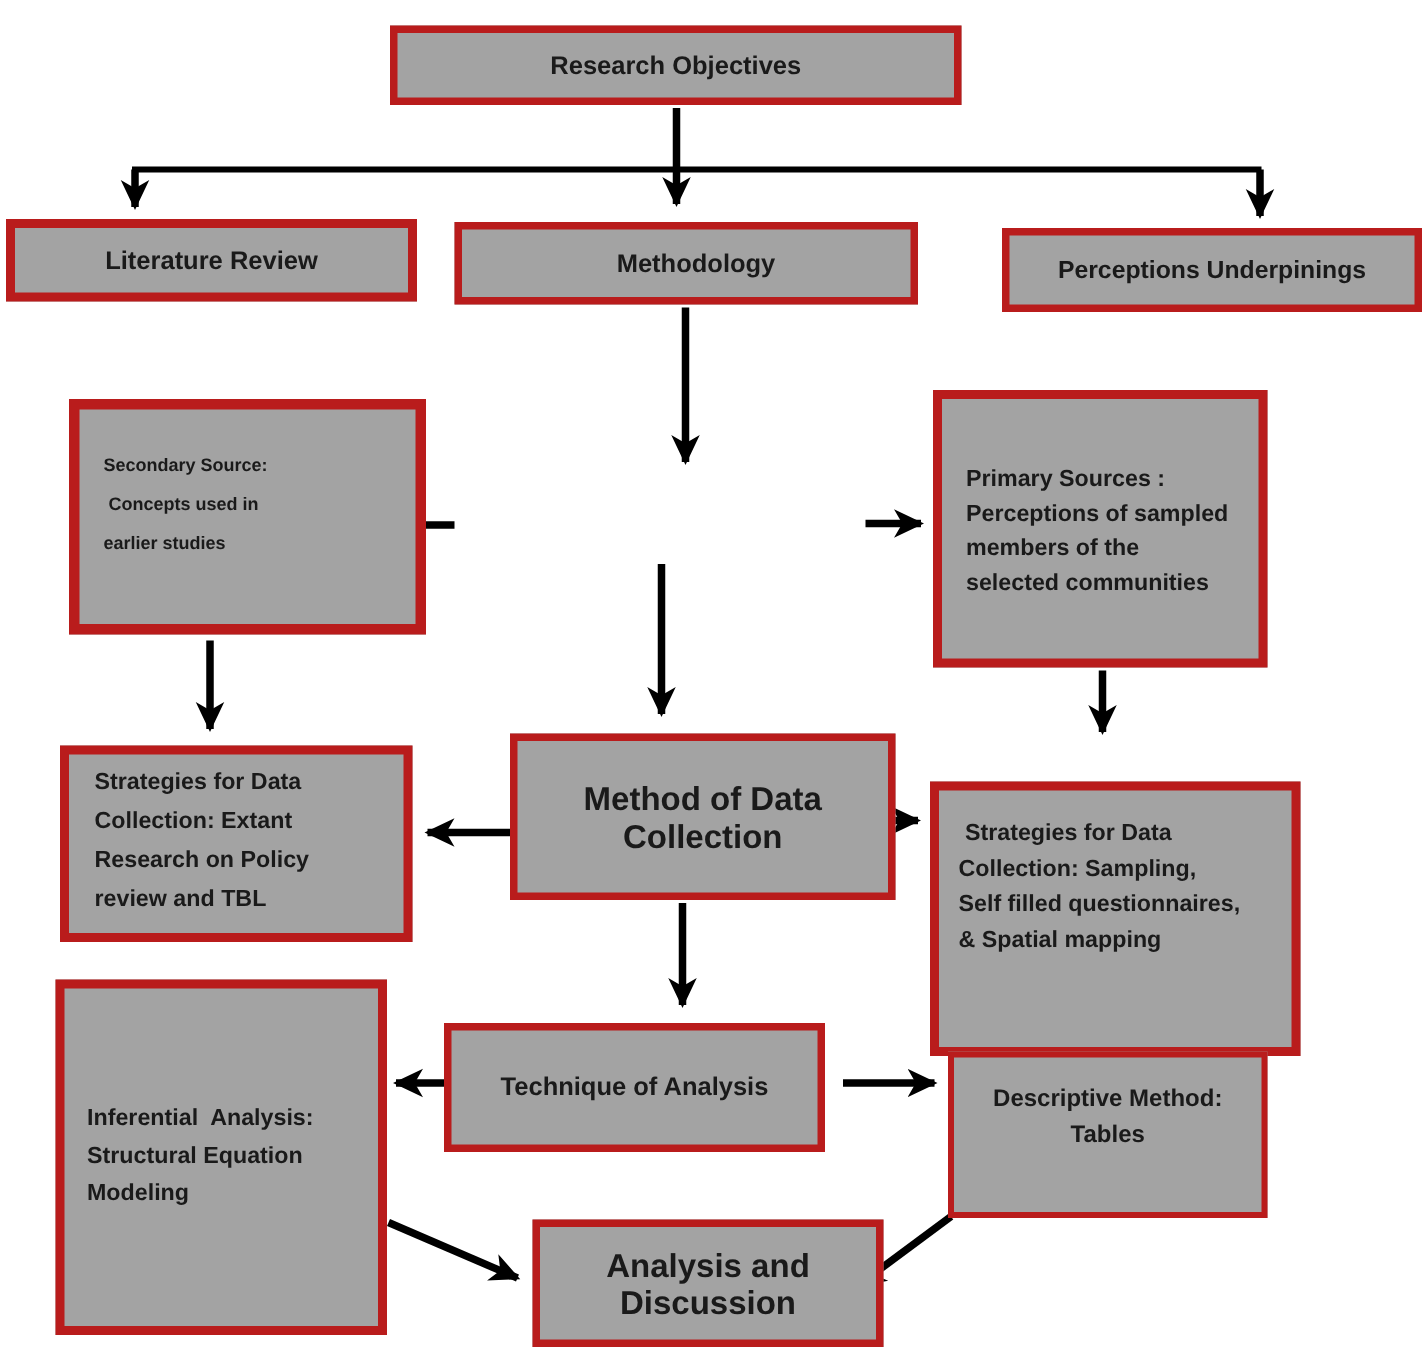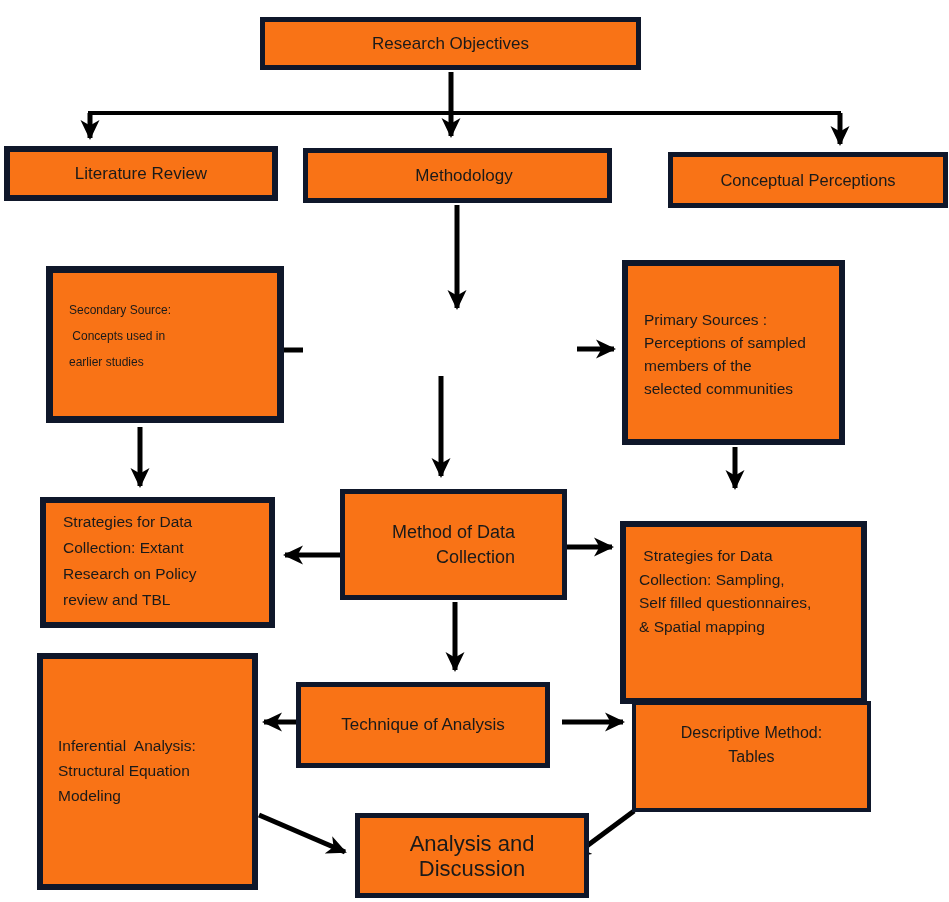--- a/index.html
+++ b/index.html
@@ -17,47 +17,47 @@
   }
   .arrow-layer {
     position: absolute;
     left: 0; top: 0;
     width: 949px;
     height: 902px;
   }
   .node {
     position: absolute;
     box-sizing: border-box;
-    border: 5px solid #0f172a;
-    background: #f97316;
+    border: 5px solid #b91c1c;
+    background: #a3a3a3;
     color: #1a1a1a;
-    font-weight: normal;
+    font-weight: bold;
     white-space: pre-wrap;
     z-index: 2;
   }
   .center {
     display: flex;
     align-items: center;
     justify-content: center;
     text-align: center;
   }
   
   #n-research      { left:260px; top:17px;  width:381px; height:53px;  font-size:17px; }
   #n-literature    { left:4px;   top:146px; width:274px; height:55px;  font-size:17px; border-width:6px; }
   #n-methodology   { left:303px; top:148px; width:309px; height:55px;  font-size:17px;padding-left:13px; }
   #n-conceptual    { left:668px; top:152px; width:280px; height:56px;  font-size:16.5px; }
   #n-datasources   { left:303px; top:318px; width:274px; height:57px;  font-size:17px; border-width:6px; }
   #n-secondary     { left:46px;  top:266px; width:238px; height:157px; font-size:12px; line-height:26px; border-width:7px; padding:24px 8px 0 16px; }
   #n-primary       { left:622px; top:260px; width:223px; height:185px; font-size:15.5px; line-height:23px; border-width:6px; padding:42px 4px 0 16px; }
-  #n-method        { left:340px; top:489px; width:227px; height:111px; font-size:18px; line-height:25px;text-align:right; }
+  #n-method        { left:340px; top:489px; width:257px; height:111px; font-size:22px; line-height:25px; }
   #n-strat-left    { left:40px;  top:497px; width:235px; height:131px; font-size:15.5px; line-height:26px; border-width:6px; padding:6px 6px 0 17px; }
   #n-strat-right   { left:620px; top:521px; width:247px; height:183px; font-size:15.5px; line-height:23.5px; border-width:6px; padding:17px 2px 0 13px; }
   #n-technique     { left:296px; top:682px; width:254px; height:86px;  font-size:17px; }
   #n-inferential   { left:37px;  top:653px; width:221px; height:237px; font-size:15.5px; line-height:25px; border-width:6px; padding:74px 6px 0 15px; }
-  #n-descriptive   { left:632px; top:701px; width:239px; height:111px; font-size:16px; line-height:24px; border-width:4px; padding-bottom:24px; }
+  #n-descriptive   { left:632px; top:701px; width:213px; height:111px; font-size:16px; line-height:24px; border-width:4px; padding-bottom:24px; }
   #n-analysis      { left:355px; top:813px; width:234px; height:85px;  font-size:22px; line-height:25px; }
 </style>
 </head>
 <body>
 
 <div class="stage">
 
   <svg class="arrow-layer" width="949" height="902" viewBox="0 0 949 902" xmlns="http://www.w3.org/2000/svg">
     <defs>
       <marker id="ah" markerWidth="4.4" markerHeight="4.2" refX="3.6" refY="2" orient="auto" markerUnits="strokeWidth">
@@ -82,21 +82,21 @@
     <path d="M259 815 L345 852" stroke="#000" stroke-width="5" fill="none" marker-end="url(#ah)"></path>
     <path d="M634 811 L572 857" stroke="#000" stroke-width="5" fill="none" marker-end="url(#ah)"></path>
   </svg>
 
   <div class="node center" id="n-research">Research Objectives</div>
 
   <div class="node center" id="n-literature">Literature Review</div>
 
   <div class="node center" id="n-methodology">Methodology</div>
 
-  <div class="node center" id="n-conceptual">Conceptual Perceptions</div>
+  <div class="node center" id="n-conceptual">Perceptions Underpinings</div>
 
 
   <div class="node" id="n-secondary">Secondary Source:
  Concepts used in
 earlier studies</div>
 
   <div class="node" id="n-primary">Primary Sources :
 Perceptions of sampled
 members of the
 selected communities</div>

